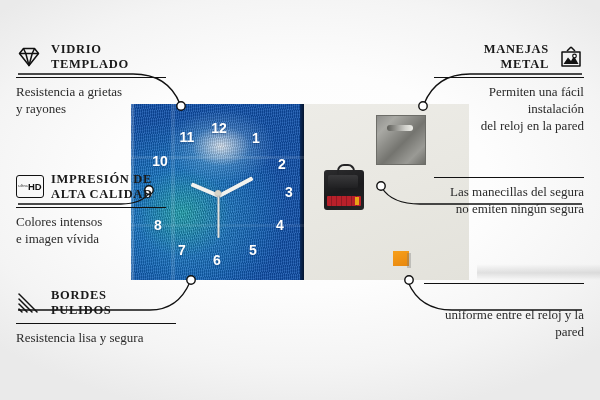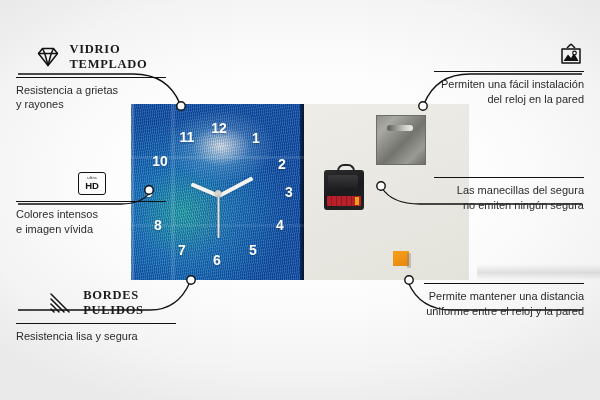--- a/index.html
+++ b/index.html
@@ -118,35 +118,35 @@
   .connector{position:absolute;left:0;top:0;width:600px;height:400px;pointer-events:none;}
 
   .callout{position:absolute;}
   .callout .head{display:flex;align-items:center;gap:9px;}
   .callout .title{
     font-family:"Liberation Serif",serif;font-weight:700;font-size:12.5px;
     letter-spacing:.7px;color:#1a1a1a;line-height:1.18;text-transform:uppercase;
   }
   .callout .rule{height:1px;background:#111;margin:5px 0 5px 0;}
   .callout .sub{
-    font-family:Liberation Sans, sans-serif;font-size:11px;color:#2a2a2a;
+    font-family:Liberation Serif, serif;font-size:13px;color:#2a2a2a;
     line-height:1.32;
   }
-  .c-left .head{justify-content:center;}
+  .c-left .head{justify-content:flex-start;}
   .c-left .title{text-align:left;}
   .c-left .sub{text-align:left;}
   .c-right .head{justify-content:flex-end;}
   .c-right .title{text-align:right;}
   .c-right .sub{text-align:right;}
   .icon{width:26px;height:24px;flex:0 0 auto;display:block;}
   .icon svg{display:block;}
 
   .hdbadge{
     width:26px;height:21px;border:1.4px solid #111;border-radius:3px;
-    display:flex;flex-direction:column;align-items:center;justify-content:center;
+    display:flex;flex-direction:row;align-items:center;justify-content:center;
     font-family:"Liberation Sans",sans-serif;color:#111;
   }
   .hdbadge .u{font-size:4.2px;letter-spacing:.3px;line-height:1;margin-bottom:.5px;}
   .hdbadge .h{font-size:9.5px;font-weight:700;line-height:1;}
 </style>
 </head>
 <body>
 
 <div id="stage">
 
@@ -238,20 +238,24 @@
   </div>
 
   <div class="callout c-left" style="left:16px;top:172px;width:150px;">
     <div class="head">
       <span class="icon">
         <span class="hdbadge">
           <span class="u">ultra</span>
           <span class="h">HD</span>
         </span>
       </span>
+      <span class="title">
+        <span>IMPRESIÓN DE</span><br>
+        <span>ALTA CALIDAD</span>
+      </span>
     </div>
     <div class="rule"></div>
     <div class="sub">
       <span>Colores intensos</span><br>
       <span>e imagen vívida</span>
     </div>
   </div>
 
   <div class="callout c-left" style="left:16px;top:288px;width:160px;">
     <div class="head">
@@ -271,20 +275,24 @@
       </span>
     </div>
     <div class="rule"></div>
     <div class="sub">
       <span>Resistencia lisa y segura</span>
     </div>
   </div>
 
   <div class="callout c-right" style="left:434px;top:42px;width:150px;">
     <div class="head">
+      <span class="title">
+        <span>MANEJAS</span><br>
+        <span>METAL</span>
+      </span>
       <span class="icon">
         <svg width="26" height="24" viewBox="0 0 26 24">
           <g fill="none" stroke="#111" stroke-width="1.5" stroke-linejoin="round">
             <path d="M13,2 L9,6 M13,2 L17,6"></path>
             <rect x="4" y="7" width="18" height="14"></rect>
             <path d="M5.5,19 L10,12.5 L13,16 L16,11 L20.5,19 Z" fill="#111" stroke="none"></path>
             <circle cx="16.5" cy="11" r="1.8" fill="#fff" stroke="#111" stroke-width="1.2"></circle>
           </g>
         </svg>
       </span>
@@ -300,18 +308,18 @@
     <div class="rule"></div>
     <div class="sub">
       <span>Las manecillas del segura</span><br>
       <span>no emiten ningún segura</span>
     </div>
   </div>
 
   <div class="callout c-right" style="left:424px;top:278px;width:160px;">
     <div class="rule"></div>
     <div class="sub">
-      <span>Permite mantener una distancia</span><br>
+      <br>
       <span>uniforme entre el reloj y la pared</span>
     </div>
   </div>
 
 </div>
 
 </body></html>

